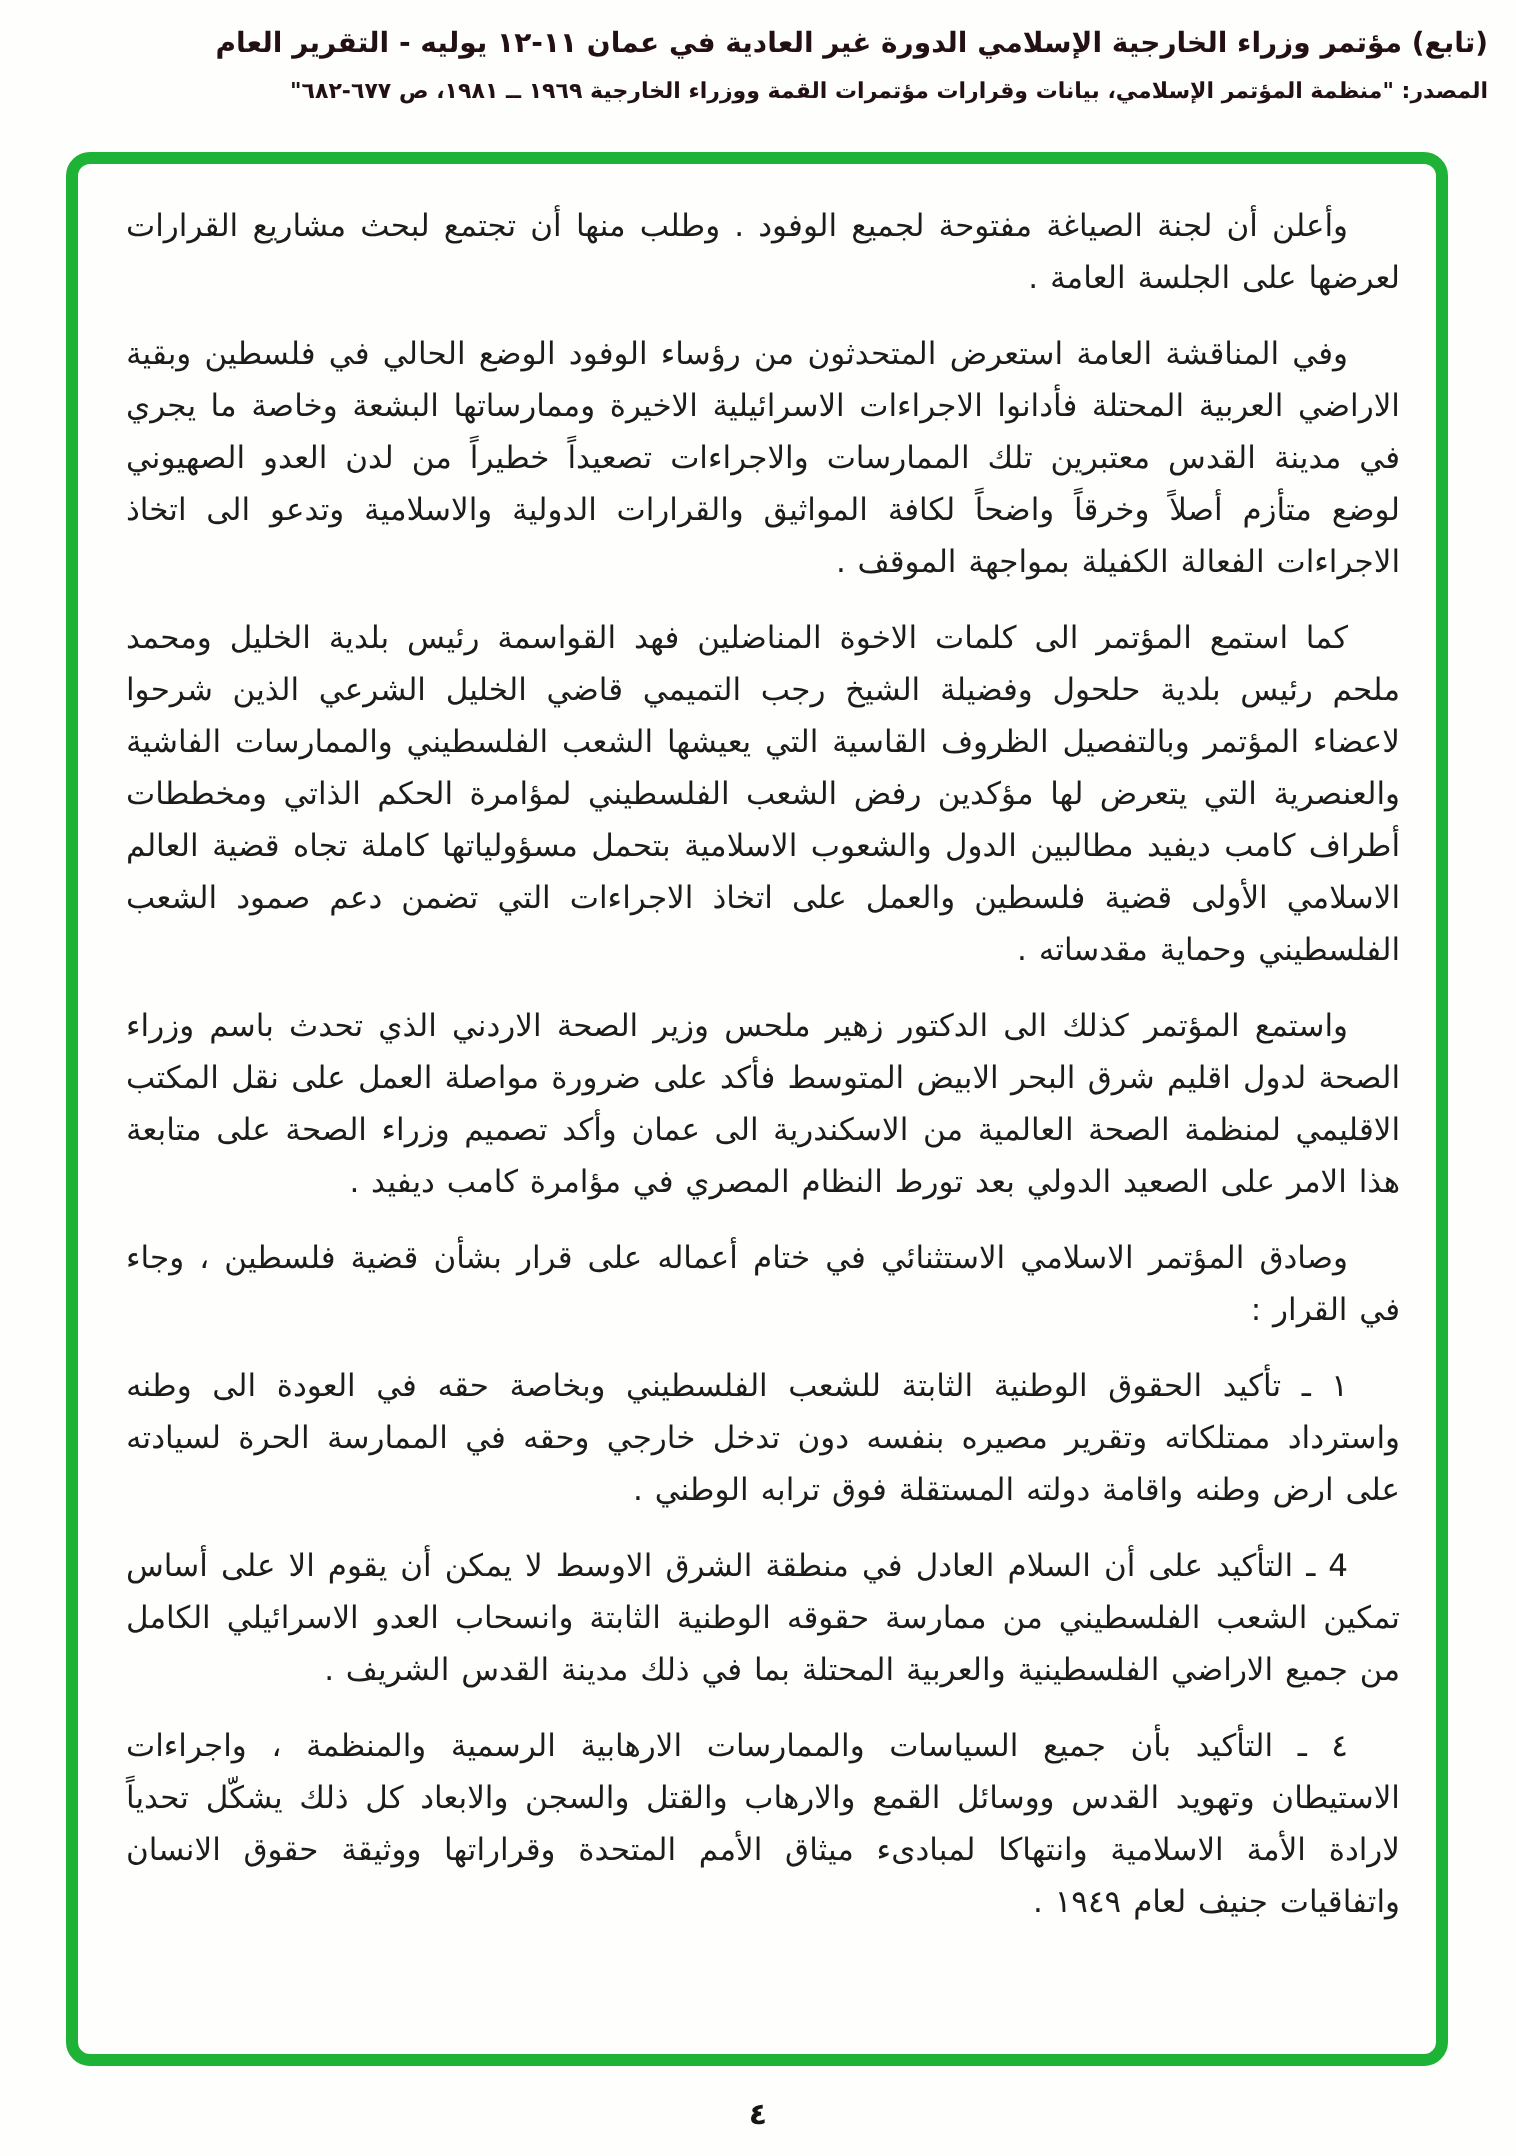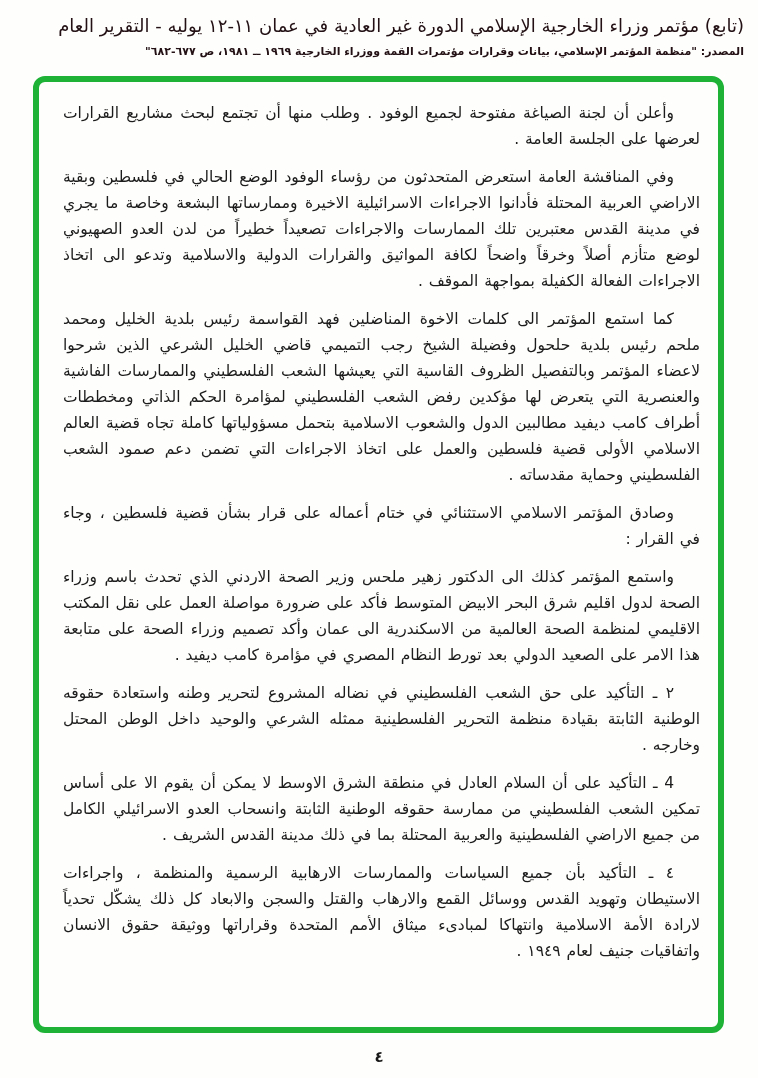--- a/index.html
+++ b/index.html
@@ -21,22 +21,22 @@
   .header {
     position: absolute;
     top: 12px;
     right: 14px;
     left: 10px;
     direction: rtl;
     text-align: right;
     color: #221014;
   }
   .header .title {
-    font-size: 18px;
-    font-weight: normal;
+    font-size: 14px;
+    font-weight: bold;
     line-height: 1.55;
     letter-spacing: 0;
   }
   .header .source {
     font-size: 11px;
     font-weight: bold;
     margin-top: 5px;
     line-height: 1.3;
   }
   .frame {
@@ -85,23 +85,23 @@
   <div class="header">
     <div class="title">(تابع) مؤتمر وزراء الخارجية الإسلامي الدورة غير العادية في عمان ١١-١٢ يوليه - التقرير العام</div>
     <div class="source">المصدر: "منظمة المؤتمر الإسلامي، بيانات وقرارات مؤتمرات القمة ووزراء الخارجية ١٩٦٩ ــ ١٩٨١، ص ٦٧٧-٦٨٢"</div>
   </div>
 
   <div class="frame">
     <div class="content">
       <p>وأعلن أن لجنة الصياغة مفتوحة لجميع الوفود . وطلب منها أن تجتمع لبحث مشاريع القرارات لعرضها على الجلسة العامة .</p>
       <p>وفي المناقشة العامة استعرض المتحدثون من رؤساء الوفود الوضع الحالي في فلسطين وبقية الاراضي العربية المحتلة فأدانوا الاجراءات الاسرائيلية الاخيرة وممارساتها البشعة وخاصة ما يجري في مدينة القدس معتبرين تلك الممارسات والاجراءات تصعيداً خطيراً من لدن العدو الصهيوني لوضع متأزم أصلاً وخرقاً واضحاً لكافة المواثيق والقرارات الدولية والاسلامية وتدعو الى اتخاذ الاجراءات الفعالة الكفيلة بمواجهة الموقف .</p>
       <p>كما استمع المؤتمر الى كلمات الاخوة المناضلين فهد القواسمة رئيس بلدية الخليل ومحمد ملحم رئيس بلدية حلحول وفضيلة الشيخ رجب التميمي قاضي الخليل الشرعي الذين شرحوا لاعضاء المؤتمر وبالتفصيل الظروف القاسية التي يعيشها الشعب الفلسطيني والممارسات الفاشية والعنصرية التي يتعرض لها مؤكدين رفض الشعب الفلسطيني لمؤامرة الحكم الذاتي ومخططات أطراف كامب ديفيد مطالبين الدول والشعوب الاسلامية بتحمل مسؤولياتها كاملة تجاه قضية العالم الاسلامي الأولى قضية فلسطين والعمل على اتخاذ الاجراءات التي تضمن دعم صمود الشعب الفلسطيني وحماية مقدساته .</p>
+      <p>واستمع المؤتمر كذلك الى الدكتور زهير ملحس وزير الصحة الاردني الذي تحدث باسم وزراء الصحة لدول اقليم شرق البحر الابيض المتوسط فأكد على ضرورة مواصلة العمل على نقل المكتب الاقليمي لمنظمة الصحة العالمية من الاسكندرية الى عمان وأكد تصميم وزراء الصحة على متابعة هذا الامر على الصعيد الدولي بعد تورط النظام المصري في مؤامرة كامب ديفيد .</p>
       <p>وصادق المؤتمر الاسلامي الاستثنائي في ختام أعماله على قرار بشأن قضية فلسطين ، وجاء في القرار :</p>
-      <p>واستمع المؤتمر كذلك الى الدكتور زهير ملحس وزير الصحة الاردني الذي تحدث باسم وزراء الصحة لدول اقليم شرق البحر الابيض المتوسط فأكد على ضرورة مواصلة العمل على نقل المكتب الاقليمي لمنظمة الصحة العالمية من الاسكندرية الى عمان وأكد تصميم وزراء الصحة على متابعة هذا الامر على الصعيد الدولي بعد تورط النظام المصري في مؤامرة كامب ديفيد .</p>
-      <p>٢ ـ التأكيد على حق الشعب الفلسطيني في نضاله المشروع لتحرير وطنه واستعادة حقوقه الوطنية الثابتة بقيادة منظمة التحرير الفلسطينية ممثله الشرعي والوحيد داخل الوطن المحتل وخارجه .</p>
+      <p>١ ـ تأكيد الحقوق الوطنية الثابتة للشعب الفلسطيني وبخاصة حقه في العودة الى وطنه واسترداد ممتلكاته وتقرير مصيره بنفسه دون تدخل خارجي وحقه في الممارسة الحرة لسيادته على ارض وطنه واقامة دولته المستقلة فوق ترابه الوطني .</p>
       <p>4 ـ التأكيد على أن السلام العادل في منطقة الشرق الاوسط لا يمكن أن يقوم الا على أساس تمكين الشعب الفلسطيني من ممارسة حقوقه الوطنية الثابتة وانسحاب العدو الاسرائيلي الكامل من جميع الاراضي الفلسطينية والعربية المحتلة بما في ذلك مدينة القدس الشريف .</p>
       <p>٤ ـ التأكيد بأن جميع السياسات والممارسات الارهابية الرسمية والمنظمة ، واجراءات الاستيطان وتهويد القدس ووسائل القمع والارهاب والقتل والسجن والابعاد كل ذلك يشكّل تحدياً لارادة الأمة الاسلامية وانتهاكا لمبادىء ميثاق الأمم المتحدة وقراراتها ووثيقة حقوق الانسان واتفاقيات جنيف لعام ١٩٤٩ .</p>
 
     </div>
   </div>
 
   <div class="page-number">٤</div>
 
 </div>
 

